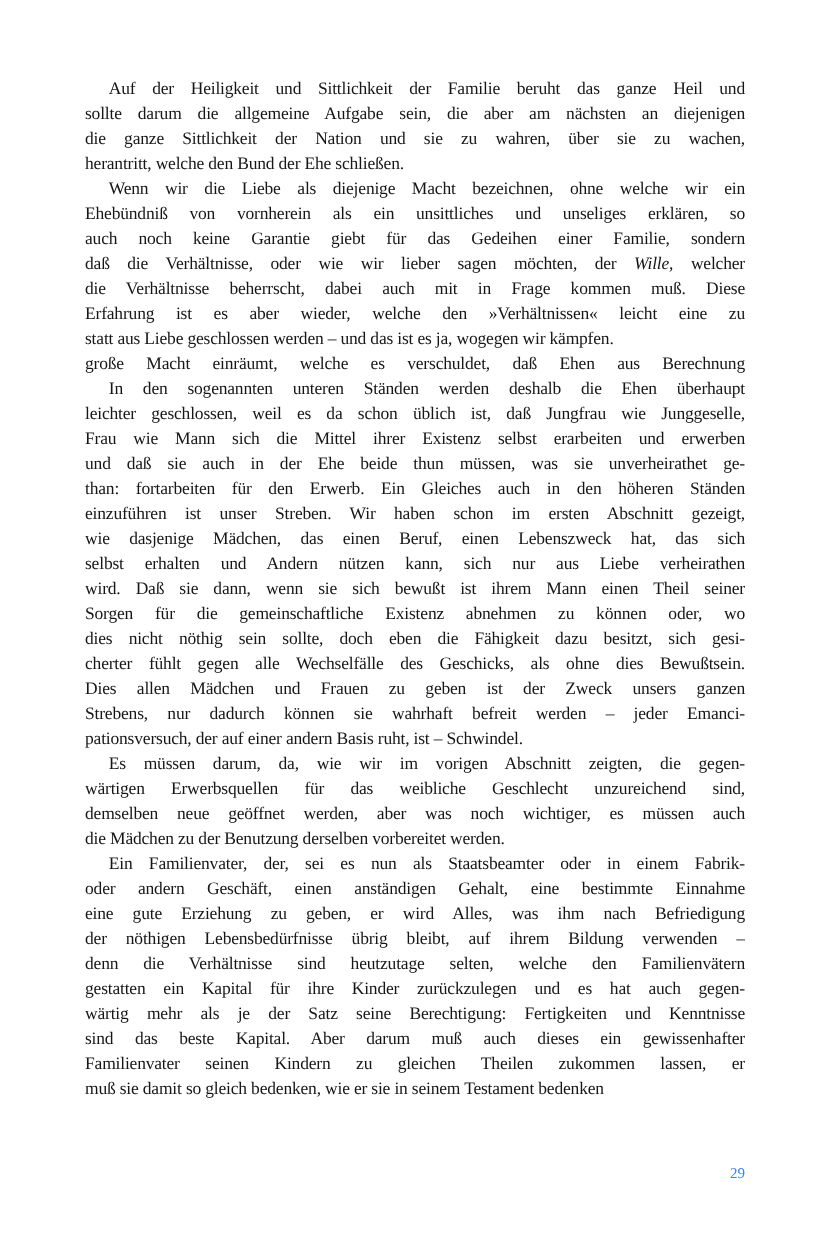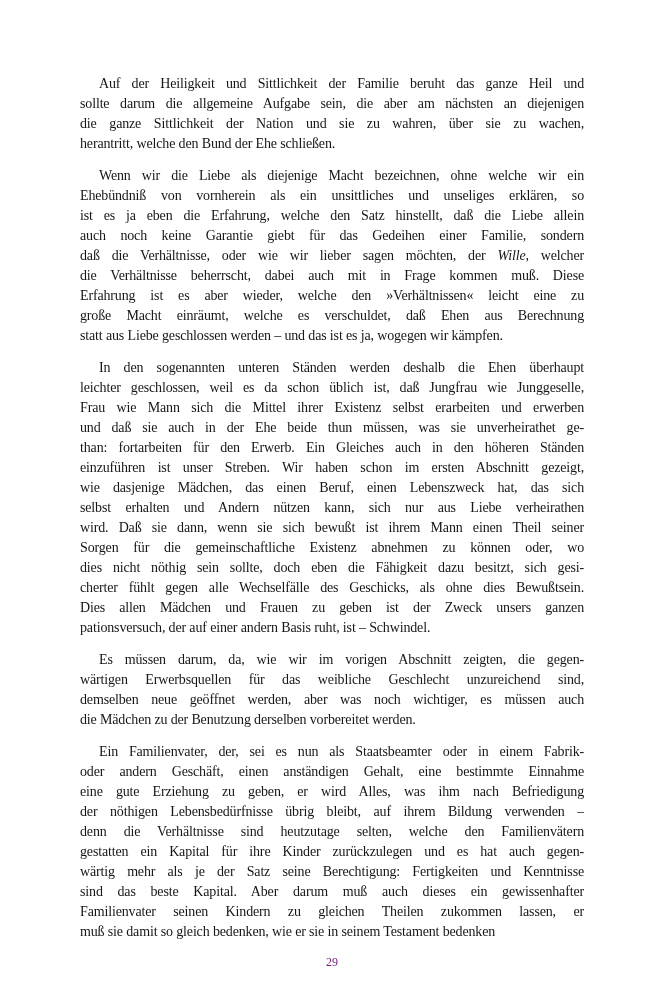--- a/index.html
+++ b/index.html
@@ -24,83 +24,83 @@
   .text-block {
     position: absolute;
     left: 68px;
     top: 62px;
     width: 528px;
     font-size: 14px;
     line-height: 20px;
     letter-spacing: -0.15px;
     color: #161616;
   }
-  .paragraph { margin: 12px; padding: 0; }
+  .paragraph { margin: 0; padding: 0; }
   .line {
     height: 20px;
     overflow: hidden;
     text-align: justify;
     text-align-last: justify;
     white-space: normal;
   }
   .line.end {
     text-align: right;
     text-align-last: left;
   }
   .line.indent {
     text-indent: 19px;
   }
   .line em { }
   .page-number {
     position: absolute;
-    top: 954px;
+    top: 930px;
     left: 68px;
     width: 528px;
-    text-align: center;
+    text-align: right;
     font-size: 12px;
     line-height: 16px;
-    color: #701a75;
+    color: #3b82f6;
   }
 </style>
 </head>
 <body>
 
 <div class="book-page">
   <div class="text-block" id="text-block">
       <div class="paragraph">
         <div class="line indent">Auf der Heiligkeit und Sittlichkeit der Familie beruht das ganze Heil und</div>
         <div class="line">sollte darum die allgemeine Aufgabe sein, die aber am nächsten an diejenigen</div>
         <div class="line">die ganze Sittlichkeit der Nation und sie zu wahren, über sie zu wachen,</div>
         <div class="line end">herantritt, welche den Bund der Ehe schließen.</div>
       </div>
       <div class="paragraph">
         <div class="line indent">Wenn wir die Liebe als diejenige Macht bezeichnen, ohne welche wir ein</div>
         <div class="line">Ehebündniß von vornherein als ein unsittliches und unseliges erklären, so</div>
-        <div class="line">ist es ja eben die Erfahrung, welche den Satz hinstellt, daß die Liebe allein</div>
         <div class="line">auch noch keine Garantie giebt für das Gedeihen einer Familie, sondern</div>
         <div class="line">daß die Verhältnisse, oder wie wir lieber sagen möchten, der <em>Wille</em>, welcher</div>
         <div class="line">die Verhältnisse beherrscht, dabei auch mit in Frage kommen muß. Diese</div>
         <div class="line">Erfahrung ist es aber wieder, welche den »Verhältnissen« leicht eine zu</div>
+        <div class="line end">statt aus Liebe geschlossen werden – und das ist es ja, wogegen wir kämpfen.</div>
         <div class="line">große Macht einräumt, welche es verschuldet, daß Ehen aus Berechnung</div>
-        <div class="line end">statt aus Liebe geschlossen werden – und das ist es ja, wogegen wir kämpfen.</div>
       </div>
       <div class="paragraph">
         <div class="line indent">In den sogenannten unteren Ständen werden deshalb die Ehen überhaupt</div>
         <div class="line">leichter geschlossen, weil es da schon üblich ist, daß Jungfrau wie Junggeselle,</div>
         <div class="line">Frau wie Mann sich die Mittel ihrer Existenz selbst erarbeiten und erwerben</div>
         <div class="line">und daß sie auch in der Ehe beide thun müssen, was sie unverheirathet ge-</div>
         <div class="line">than: fortarbeiten für den Erwerb. Ein Gleiches auch in den höheren Ständen</div>
         <div class="line">einzuführen ist unser Streben. Wir haben schon im ersten Abschnitt gezeigt,</div>
         <div class="line">wie dasjenige Mädchen, das einen Beruf, einen Lebenszweck hat, das sich</div>
         <div class="line">selbst erhalten und Andern nützen kann, sich nur aus Liebe verheirathen</div>
         <div class="line">wird. Daß sie dann, wenn sie sich bewußt ist ihrem Mann einen Theil seiner</div>
         <div class="line">Sorgen für die gemeinschaftliche Existenz abnehmen zu können oder, wo</div>
         <div class="line">dies nicht nöthig sein sollte, doch eben die Fähigkeit dazu besitzt, sich gesi-</div>
         <div class="line">cherter fühlt gegen alle Wechselfälle des Geschicks, als ohne dies Bewußtsein.</div>
         <div class="line">Dies allen Mädchen und Frauen zu geben ist der Zweck unsers ganzen</div>
+        <div class="line">Strebens, nur dadurch können sie wahrhaft befreit werden – jeder Emanci-</div>
         <div class="line end">pationsversuch, der auf einer andern Basis ruht, ist – Schwindel.</div>
       </div>
       <div class="paragraph">
         <div class="line indent">Es müssen darum, da, wie wir im vorigen Abschnitt zeigten, die gegen-</div>
         <div class="line">wärtigen Erwerbsquellen für das weibliche Geschlecht unzureichend sind,</div>
         <div class="line">demselben neue geöffnet werden, aber was noch wichtiger, es müssen auch</div>
         <div class="line end">die Mädchen zu der Benutzung derselben vorbereitet werden.</div>
       </div>
       <div class="paragraph">
         <div class="line indent">Ein Familienvater, der, sei es nun als Staatsbeamter oder in einem Fabrik-</div>

